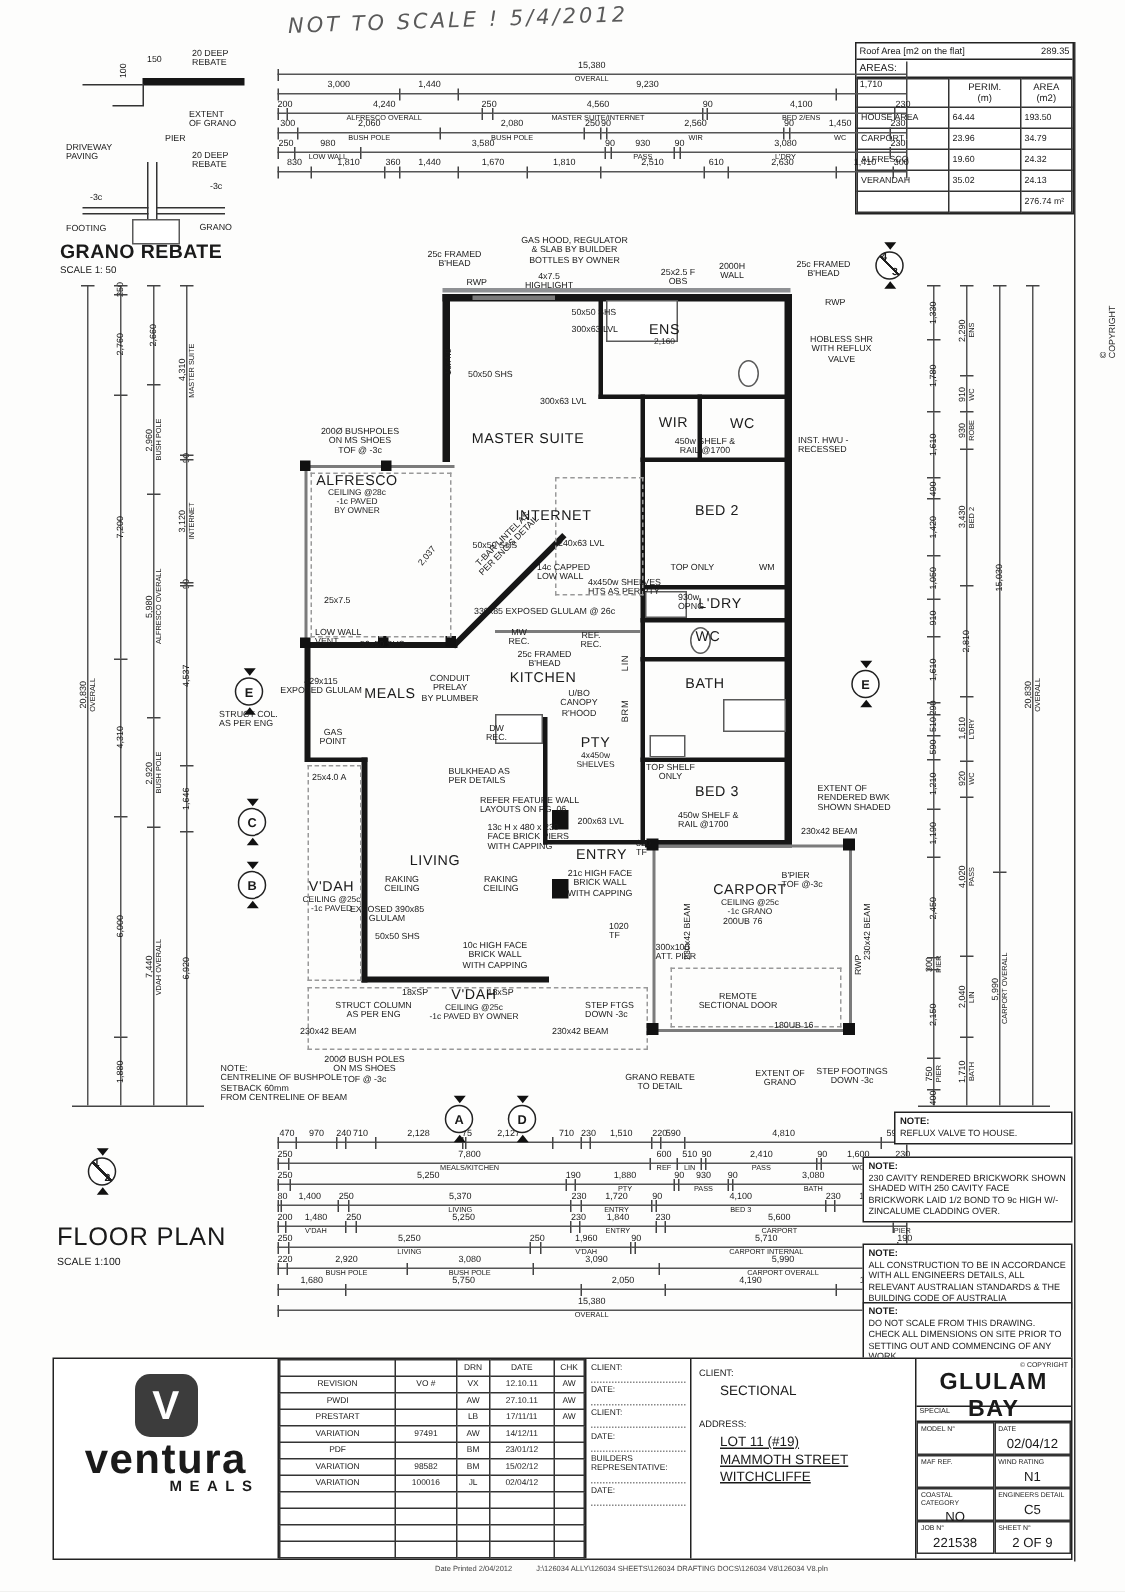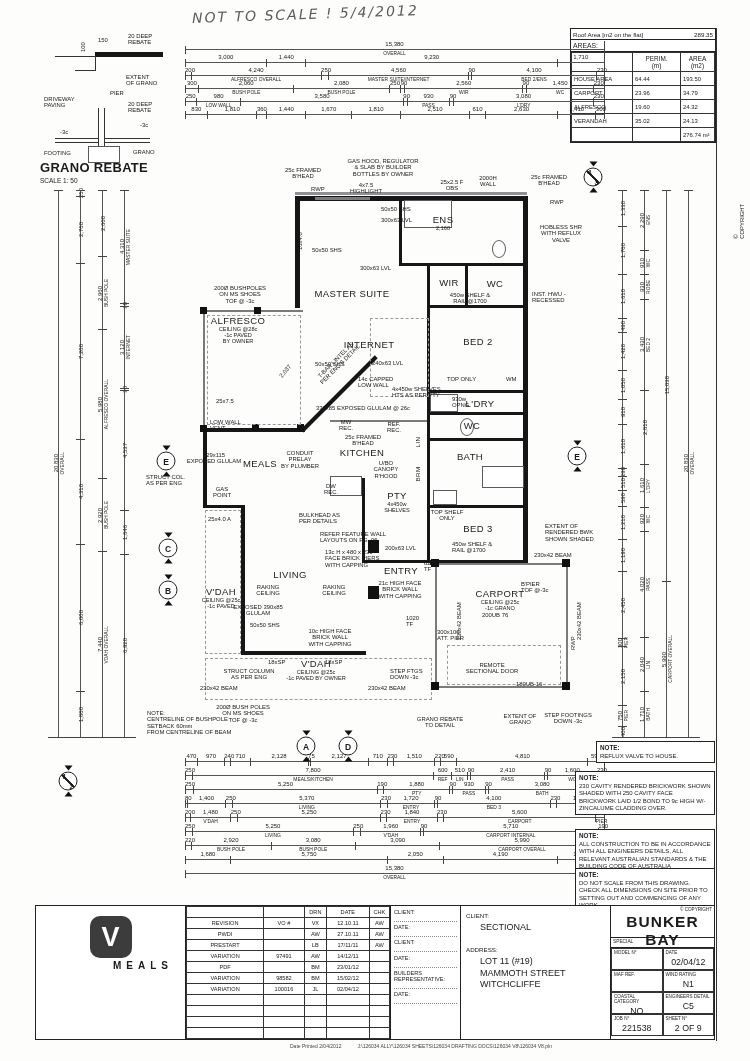--- a/index.html
+++ b/index.html
@@ -89,21 +89,21 @@
   #tb-rev{width:205px;}
   #tb-rev table{border-collapse:collapse;width:100%;height:100%;table-layout:fixed;}
   #tb-rev td{border:.6px solid #333;font-size:5.6px;text-align:center;padding:0 1px;height:10px;overflow:hidden;white-space:nowrap;}
   #tb-sign{width:70px;padding:3px 3px;}
   .sg{margin-bottom:2.2px;}
   .sgl{font-size:5.6px;line-height:6px;white-space:pre-line;}
   .sgline{border-bottom:1px dotted #888;height:6px;}
   #tb-client{width:150px;padding:4px 5px;}
   .cl-label{font-size:6.2px;margin-top:2px;}
   .cl-name{font-size:9px;margin:3px 0 14px 14px;}
-  .cl-addr{font-size:9px;margin:3px 0 0 14px;white-space:pre-line;line-height:11.5px;}
+  .cl-addr{font-size:9px;margin:3px 0 0 14px;white-space:pre-line;line-height:11.5px;text-decoration:underline;}
   #tb-job{flex:1;}
   .jb-title{font-size:15.5px;font-weight:bold;text-align:center;padding-top:7px;height:24px;letter-spacing:1px;}
   .jb-special{font-size:4.8px;border-top:1px solid #222;padding:1px 2px;height:7px;}
   .jb-grid{display:grid;grid-template-columns:1fr 1fr;border-top:1px solid #222;}
   .jbcell{border:.5px solid #333;padding:1px 2px;height:18px;}
   .jbl{font-size:4.6px;color:#222;}
   .jbv{font-size:8.8px;text-align:center;margin-top:1.5px;}
   .jb-copy{position:absolute;top:1px;right:2px;font-size:4.6px;}
   #tb-footer{position:absolute;left:290px;top:1043px;font-size:5px;color:#444;display:flex;gap:16px;}
 </style>
@@ -158,20 +158,24 @@
           <td></td>
           <td>276.74 m²</td>
         </tr>
       </tfoot>
     </table>
   </div>
 
   <div id="gr-label">
     <div class="t1">GRANO REBATE</div>
     <div class="t2">SCALE 1: 50</div>
+  </div>
+  <div id="fp-label">
+    <div class="t1">FLOOR PLAN</div>
+    <div class="t2">SCALE 1:100</div>
   </div>
 
   <div class="layer">
       <div class="pel el-wallsh" style="left: 295px; top: 192px; width: 232px; height: 3px;"></div>
       <div class="pel el-wall" style="left: 295px; top: 196px; width: 232px; height: 5px;"></div>
       <div class="pel el-beam" style="left: 315px; top: 197px; width: 55px; height: 3px;"></div>
       <div class="pel el-wall" style="left: 295px; top: 196px; width: 5px; height: 112px;"></div>
       <div class="pel el-wall" style="left: 523px; top: 196px; width: 5px; height: 368px;"></div>
       <div class="pel el-wall" style="left: 430px; top: 560px; width: 98px; height: 5px;"></div>
       <div class="pel el-wall" style="left: 399px; top: 196px; width: 3px; height: 70px;"></div>
@@ -1083,20 +1087,21 @@
         <div class="nt">NOTE:</div>
         <div class="nb">DO NOT SCALE FROM THIS DRAWING. CHECK ALL DIMENSIONS ON SITE PRIOR TO SETTING OUT AND COMMENCING OF ANY WORK.</div>
       </div>
     </div>
 
   <div id="titleblock">
     <div id="tb-logo" class="tbcell">
       <div class="logo-sq">
         <span class="logo-v">V</span>
       </div>
+      <div class="brand">ventura</div>
       <div class="homes">MEALS</div>
     </div>
     <div id="tb-rev" class="tbcell">
       <table>
         <colgroup>
             <col style="width:38%">
             <col style="width:20%">
             <col style="width:11%">
             <col style="width:21%">
             <col style="width:10%">
@@ -1219,21 +1224,21 @@
     <div id="tb-client" class="tbcell">
       <div class="cl-label">CLIENT:</div>
       <div class="cl-name">SECTIONAL</div>
       <div class="cl-label">ADDRESS:</div>
       <div class="cl-addr">LOT 11 (#19)
 MAMMOTH STREET
 WITCHCLIFFE</div>
     </div>
     <div id="tb-job" class="tbcell" style="border-right:none">
       <span class="jb-copy">© COPYRIGHT</span>
-      <div class="jb-title">BUNKER BAY</div>
+      <div class="jb-title">GLULAM BAY</div>
       <div class="jb-special">SPECIAL</div>
       <div class="jb-grid">
           <div class="jbcell">
             <div class="jbl">MODEL N°</div>
             <div class="jbv"></div>
           </div>
           <div class="jbcell">
             <div class="jbl">DATE</div>
             <div class="jbv">02/04/12</div>
           </div>

